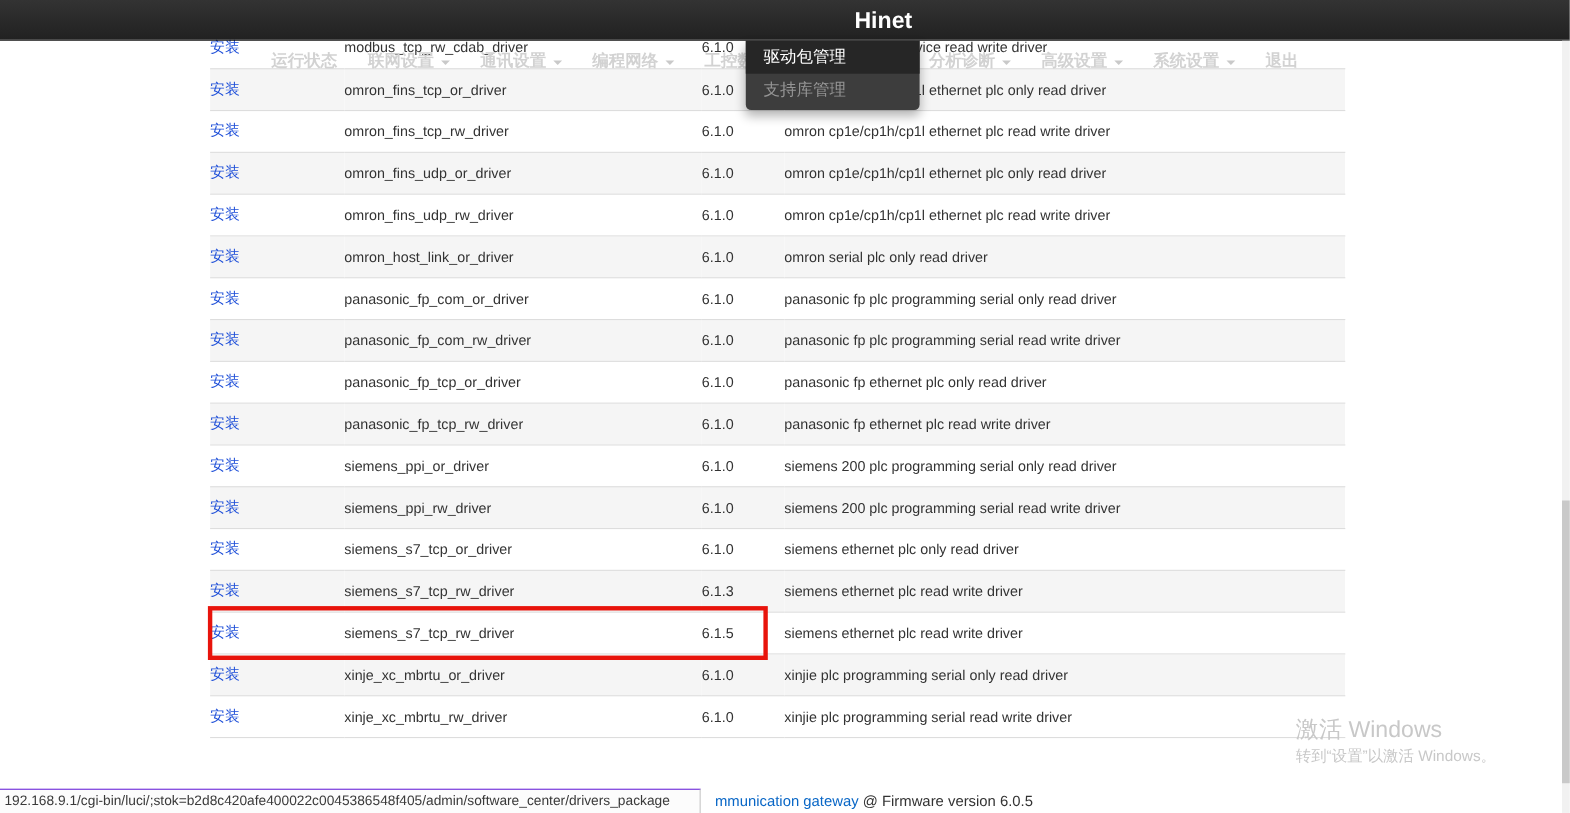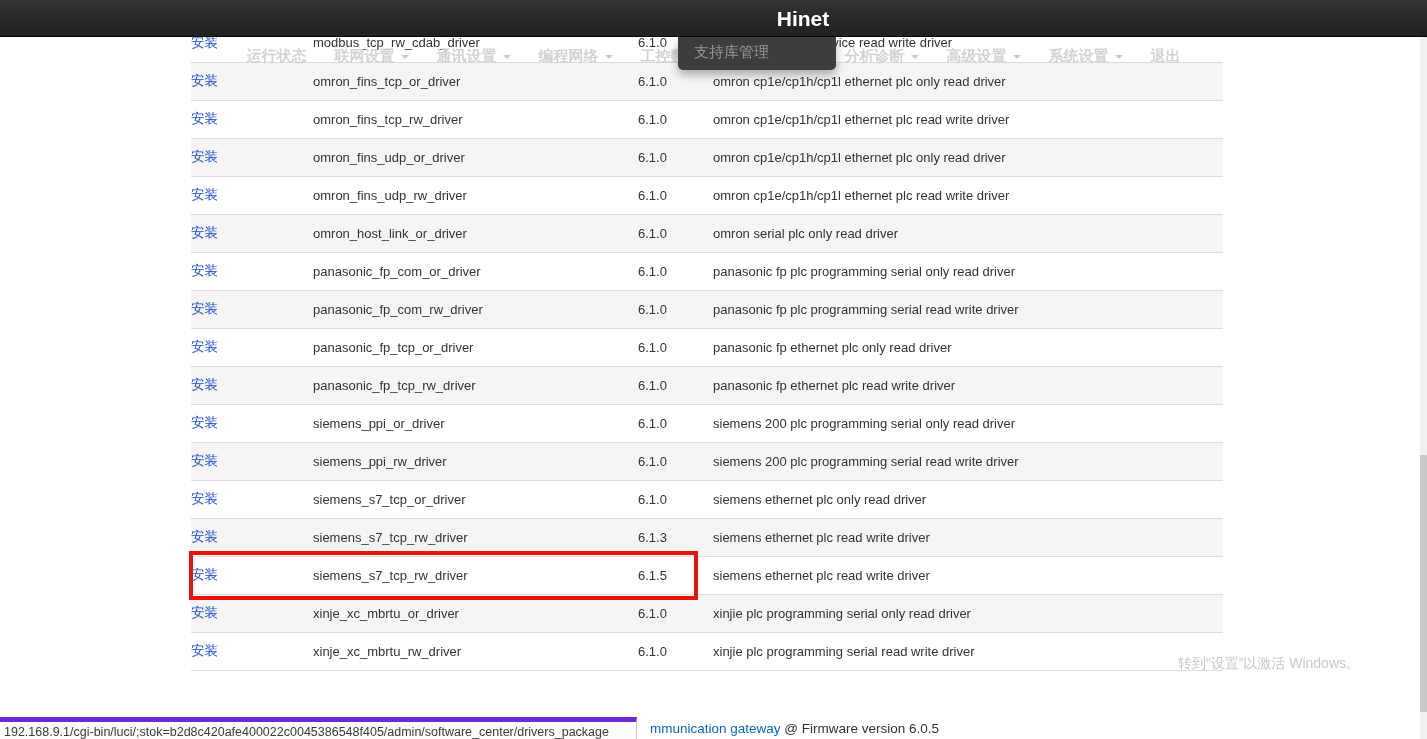--- a/index.html
+++ b/index.html
@@ -73,21 +73,21 @@
   
   .footer {
     position:absolute; left:650px; top:721px; z-index:3;
     font-size:13.5px; color:#333333; white-space:nowrap;text-align:center;
   }
   .footer a { color:#0866c6; text-decoration:none; cursor:pointer; }
 
   
   .statusbar {
     position:absolute; left:0; top:717px; width:637px; height:22px; z-index:40;
-    background:#fcfcfc; border-top:5px solid #6d28d9; border-right:1px solid #c6c6c6;
+    background:#fcfcfc; border-top:1px solid #6d28d9; border-right:1px solid #c6c6c6;
     font-size:12.5px; color:#3a3a3a; line-height:21px; padding-left:4px;
     white-space:nowrap; overflow:hidden;
   }
 
   
   .scroll-track {
     position:absolute; right:0; top:37px; width:7px; height:702px;
     background:#f1f1f1; z-index:50;
   }
   .scroll-thumb {
@@ -140,20 +140,21 @@
       </li>
       <li class="nav-item">
         <span>退出</span>
 
       </li>
     </ul>
 </div>
 
 <div class="dropdown">
 
+<div class="dropdown-item active">驱动包管理</div>
     <div class="dropdown-item">支持库管理</div>
   </div>
 
 <div class="table-wrap">
   <table class="drivers">
     <tbody>
 
     <tr>
           <td class="c-install">
             <a class="install-link">安装</a>
@@ -290,20 +291,21 @@
           <td class="c-version">6.1.0</td>
           <td class="c-desc">xinjie plc programming serial read write driver</td>
         </tr>
       </tbody>
   </table>
 </div>
 
 <div class="red-box"></div>
 
 <div class="watermark">
+  <div class="wm-line1">激活 Windows</div>
   <div class="wm-line2">转到“设置”以激活 Windows。</div>
 </div>
 
 <div class="footer"><a>mmunication gateway</a><span> @ Firmware version 6.0.5</span></div>
 
 <div class="statusbar">192.168.9.1/cgi-bin/luci/;stok=b2d8c420afe400022c0045386548f405/admin/software_center/drivers_package</div>
 
 <div class="scroll-track">
   <div class="scroll-thumb"></div>
 </div>

